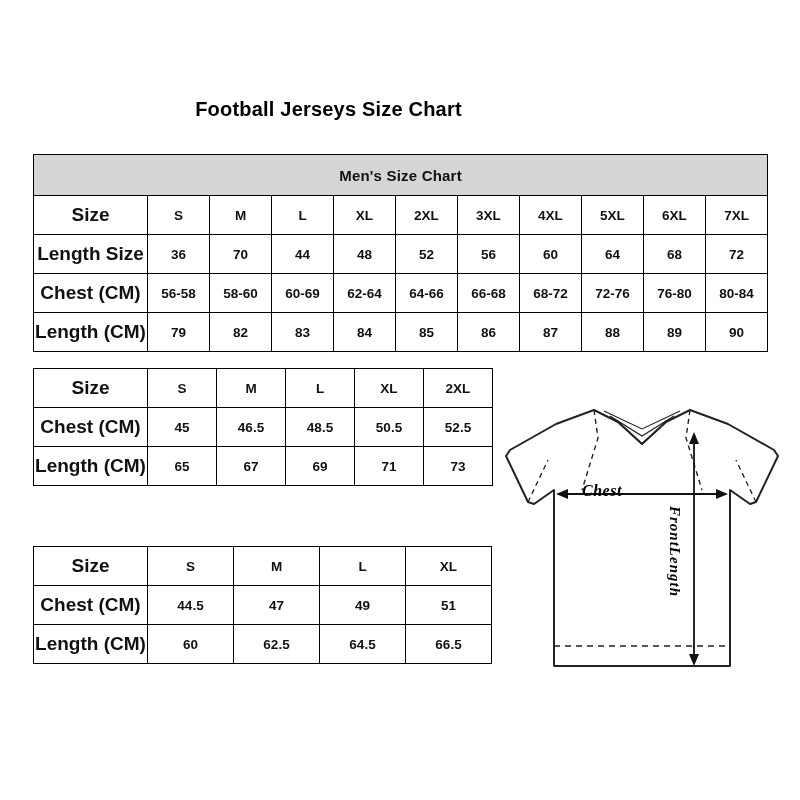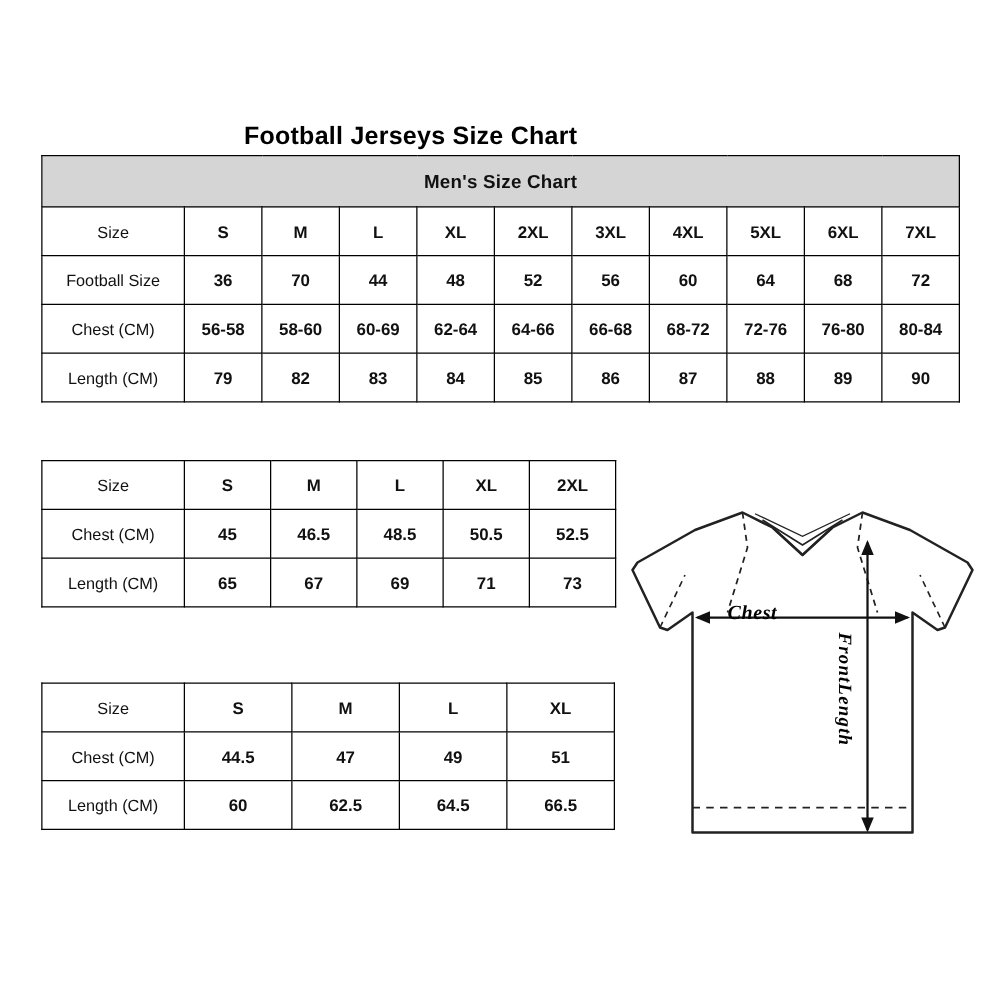--- a/index.html
+++ b/index.html
@@ -50,31 +50,31 @@
     color: #111111;
   }
   table.chart .band {
     background: #d5d5d5;
     font-size: 15px;
     font-weight: bold;
     height: 40px;
     letter-spacing: 0.2px;
   }
   table.chart td.rowlabel {
-    font-weight: normal;
-    font-size: 13px;
+    font-weight: bold;
+    font-size: 19px;
   }
   table.chart td.val {
     font-weight: bold;
     font-size: 13.5px;
   }
 
   
   #mens-table {
-    top: 124px;
+    top: 154px;
     left: 33px;
     width: 734px;
   }
   #mens-table col.lbl { width: 114px; }
   #mens-table col.c   { width: 62px; }
 
   
   #womens-table {
     top: 368px;
     left: 33px;
@@ -157,21 +157,21 @@
         <td class="val">L</td>
         <td class="val">XL</td>
         <td class="val">2XL</td>
         <td class="val">3XL</td>
         <td class="val">4XL</td>
         <td class="val">5XL</td>
         <td class="val">6XL</td>
         <td class="val">7XL</td>
       </tr>
       <tr>
-        <td class="rowlabel">Football Size</td>
+        <td class="rowlabel">Length Size</td>
         <td class="val">36</td>
         <td class="val">70</td>
         <td class="val">44</td>
         <td class="val">48</td>
         <td class="val">52</td>
         <td class="val">56</td>
         <td class="val">60</td>
         <td class="val">64</td>
         <td class="val">68</td>
         <td class="val">72</td>

